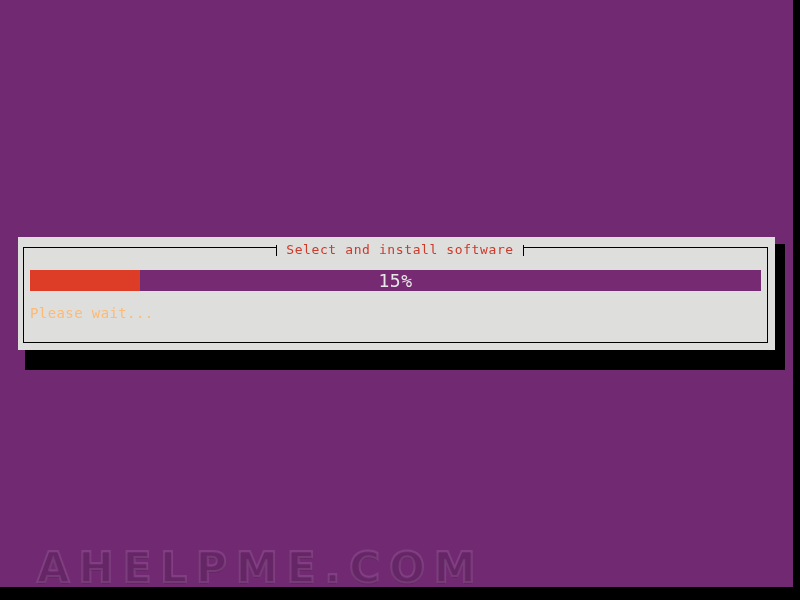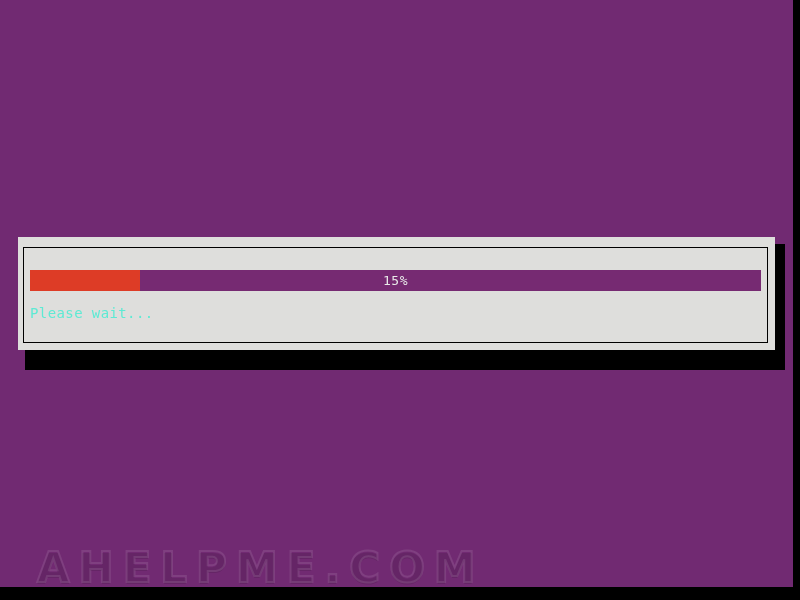--- a/index.html
+++ b/index.html
@@ -150,31 +150,31 @@
     width: 15%;
     background: #dd3c26;
   }
   #progress-label {
     position: absolute;
     inset: 0;
     display: flex;
     align-items: center;
     justify-content: center;
     color: #e8e8e8;
-    font-size: 13px;
+    font-size: 18px;
     letter-spacing: 0.5px;
     line-height: 21px;
   }
 
   
   #status-text {
     position: absolute;
     left: 30px;
     top: 305px;
-    color: #5eead4;
+    color: #fdba74;
     font-size: 14px;
     letter-spacing: 0.4px;
     white-space: nowrap;
   }
 </style>
 </head>
 <body>
 
 <div id="screen" style="background: rgb(113, 42, 114);">
 
@@ -182,20 +182,29 @@
   <div class="gutter-bottom" style="background: rgb(0, 0, 0);"></div>
 
   <div id="watermark">AHELPME.COM</div>
 
   <div id="dialog-shadow" style="background: rgb(0, 0, 0);"></div>
 
   <div id="dialog" style="background: rgb(222, 222, 220);">
     <div id="dialog-inner" style="border-color: rgb(0, 0, 0);"></div>
   </div>
 
+  <div id="title-wrap">
+    <div id="title-box" style="background: rgb(222, 222, 220);">
+      <span class="title-tick" style="background: rgb(0, 0, 0);"></span>
+      <span class="title-gap" style="background: rgb(222, 222, 220);"></span>
+      <span id="dialog-title" style="color: rgb(204, 58, 42); background: rgb(222, 222, 220);">Select and install software</span>
+      <span class="title-gap" style="background: rgb(222, 222, 220);"></span>
+      <span class="title-tick" style="background: rgb(0, 0, 0);"></span>
+    </div>
+  </div>
 
   <div id="progress-row">
     <div id="progress-track" style="background: rgb(118, 42, 114);">
       <div id="progress-fill" style="background: rgb(221, 60, 38); width: 15%;"></div>
     </div>
     <div id="progress-label" style="color: rgb(232, 232, 232);">15%</div>
   </div>
 
   <div id="status-text">Please wait...</div>
 

